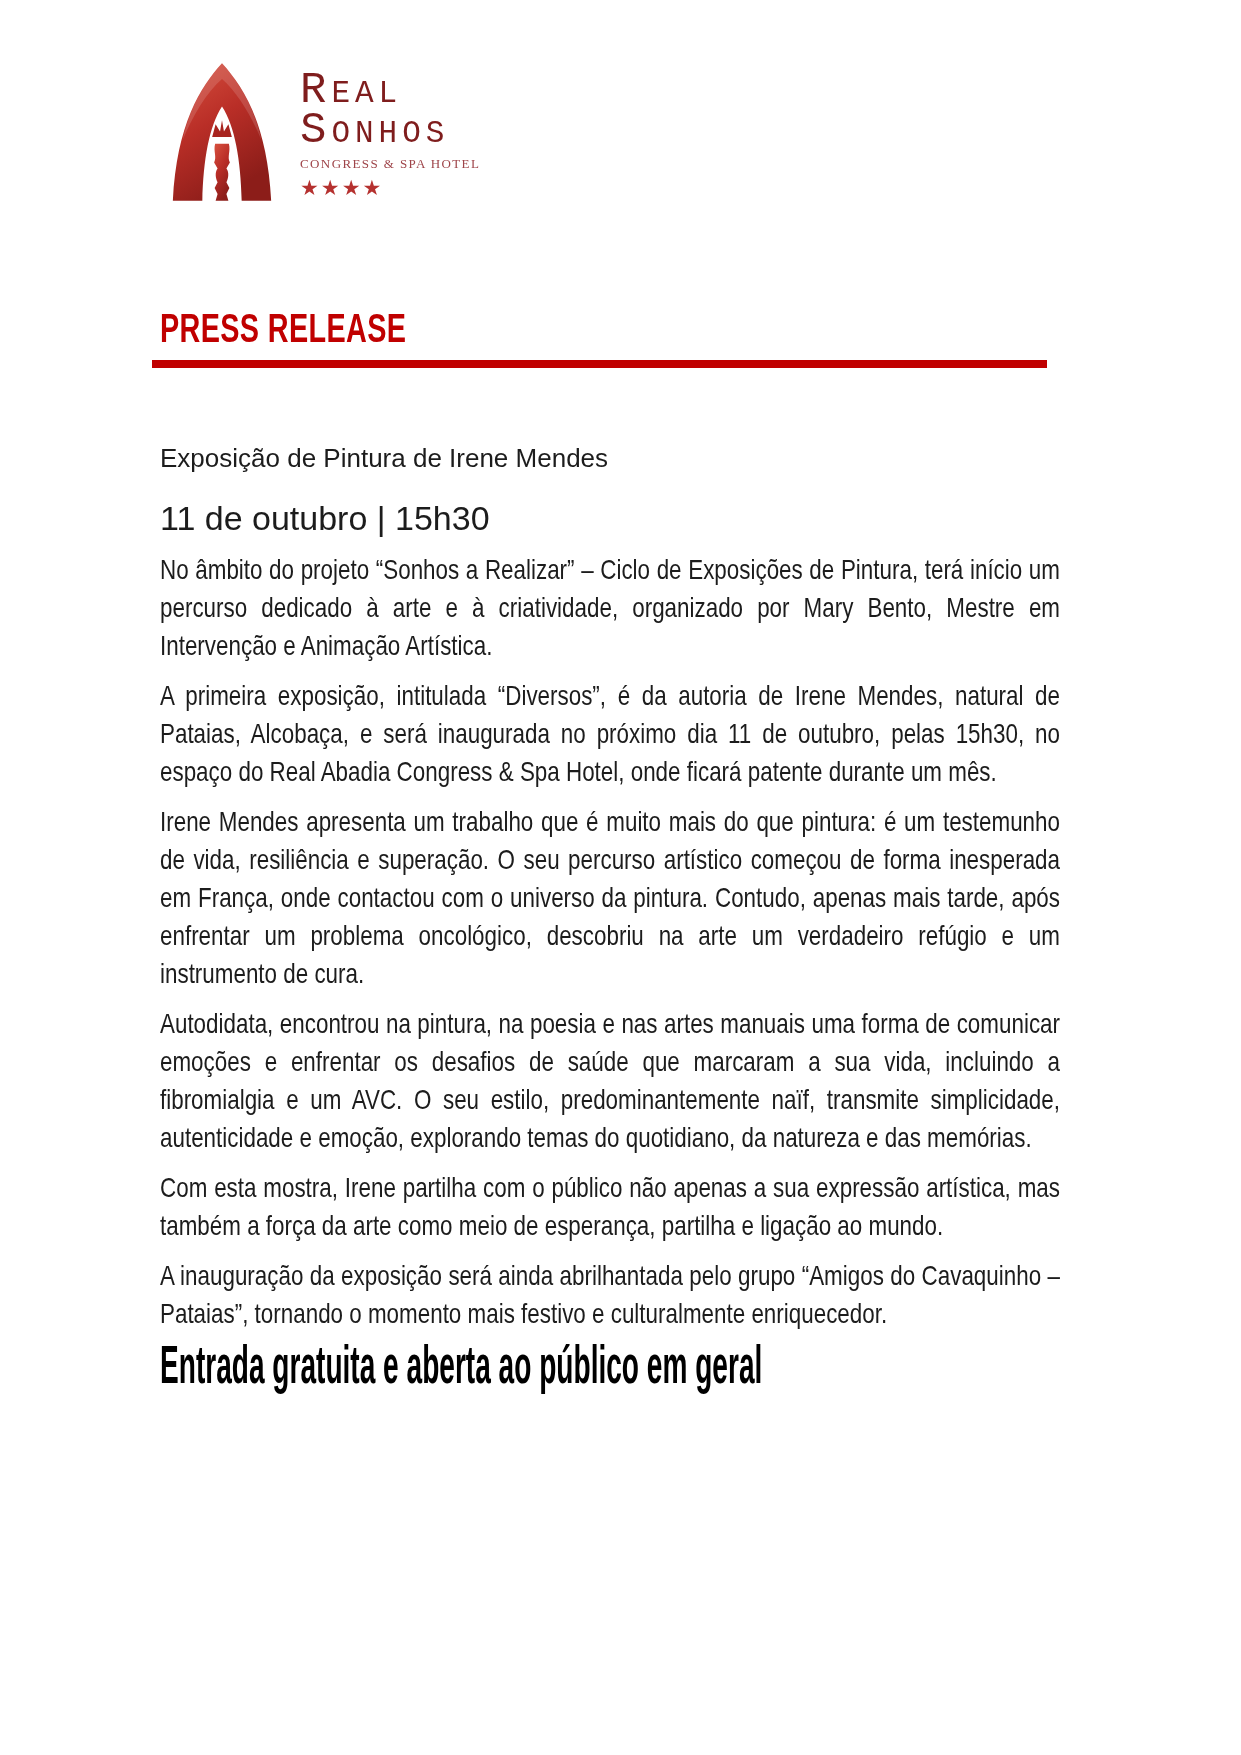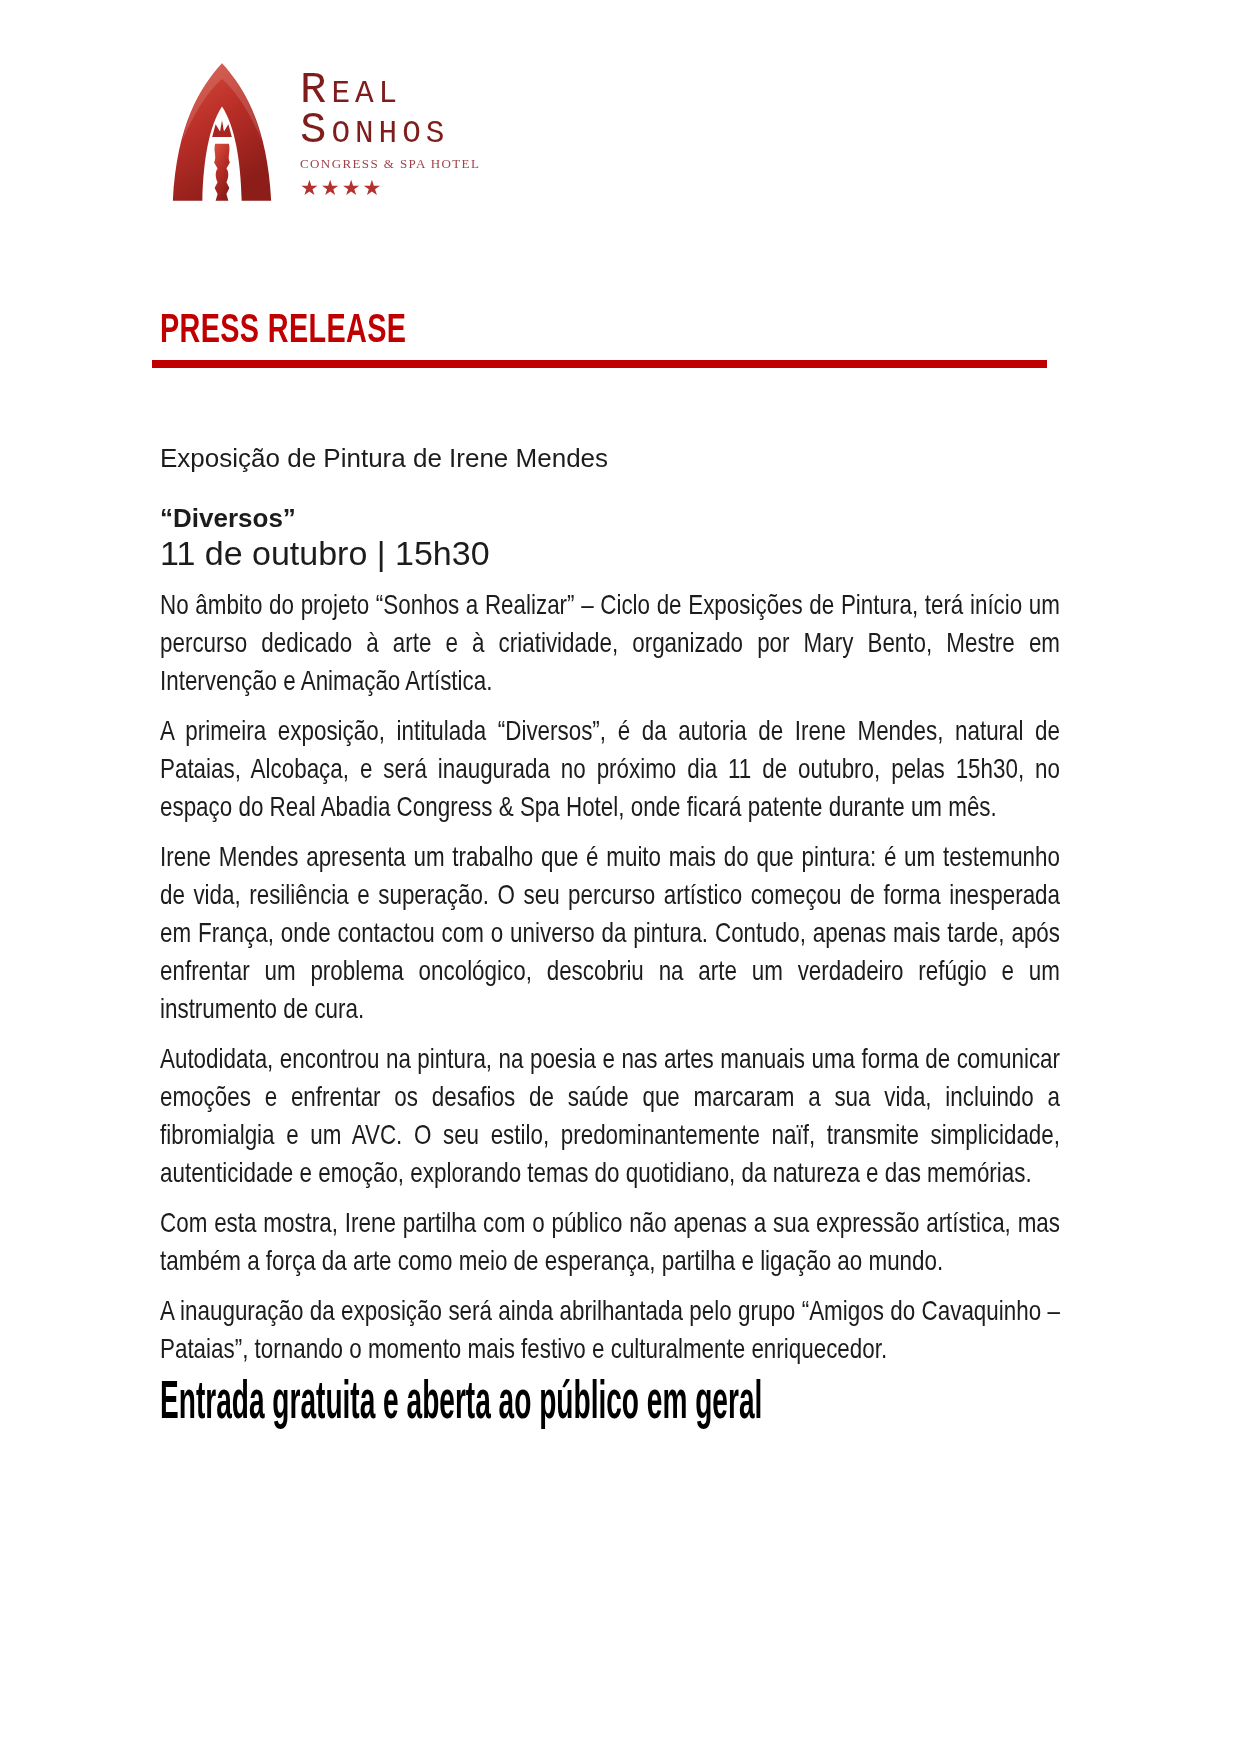--- a/index.html
+++ b/index.html
@@ -114,21 +114,20 @@
     </div>
     <div class="logo-subtitle">CONGRESS &amp; SPA HOTEL</div>
     <div class="logo-stars">★★★★</div>
   </div>
 
   <div class="pr-heading">PRESS RELEASE</div>
   <div class="red-rule"></div>
 
   <main class="content">
     <h2 class="article-title">Exposição de Pintura de Irene Mendes</h2>
-    <h3 class="article-subtitle">“Diversos”</h3>
     <div class="article-date">11 de outubro | 15h30</div>
 
     <p class="para">No âmbito do projeto “Sonhos a Realizar” – Ciclo de Exposições de Pintura, terá início um percurso dedicado à arte e à criatividade, organizado por Mary Bento, Mestre em Intervenção e Animação Artística.</p>
     <p class="para">A primeira exposição, intitulada “Diversos”, é da autoria de Irene Mendes, natural de Pataias, Alcobaça, e será inaugurada no próximo dia 11 de outubro, pelas 15h30, no espaço do Real Abadia Congress &amp; Spa Hotel, onde ficará patente durante um mês.</p>
     <p class="para">Irene Mendes apresenta um trabalho que é muito mais do que pintura: é um testemunho de vida, resiliência e superação. O seu percurso artístico começou de forma inesperada em França, onde contactou com o universo da pintura. Contudo, apenas mais tarde, após enfrentar um problema oncológico, descobriu na arte um verdadeiro refúgio e um instrumento de cura.</p>
     <p class="para">Autodidata, encontrou na pintura, na poesia e nas artes manuais uma forma de comunicar emoções e enfrentar os desafios de saúde que marcaram a sua vida, incluindo a fibromialgia e um AVC. O seu estilo, predominantemente naïf, transmite simplicidade, autenticidade e emoção, explorando temas do quotidiano, da natureza e das memórias.</p>
     <p class="para">Com esta mostra, Irene partilha com o público não apenas a sua expressão artística, mas também a força da arte como meio de esperança, partilha e ligação ao mundo.</p>
     <p class="para">A inauguração da exposição será ainda abrilhantada pelo grupo “Amigos do Cavaquinho – Pataias”, tornando o momento mais festivo e culturalmente enriquecedor.</p>
 
     <h1 class="closing">Entrada gratuita e aberta ao público em geral</h1>

